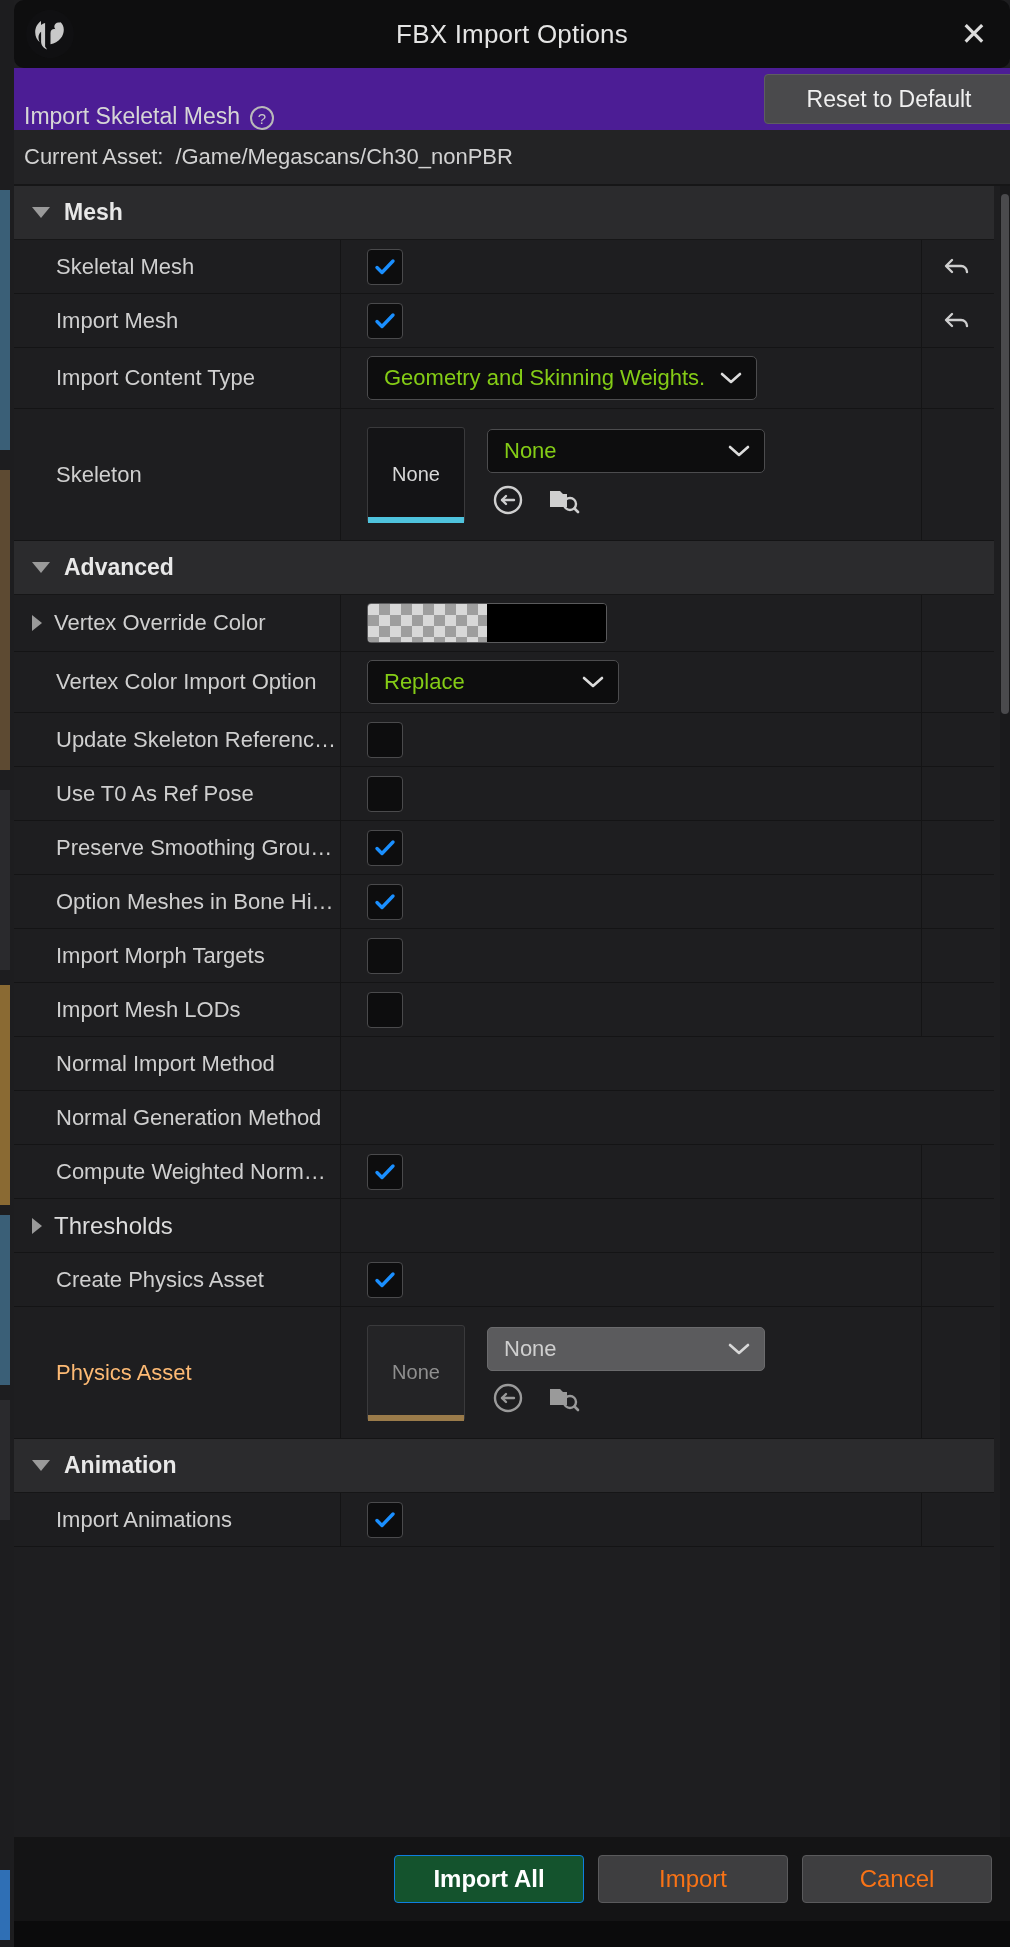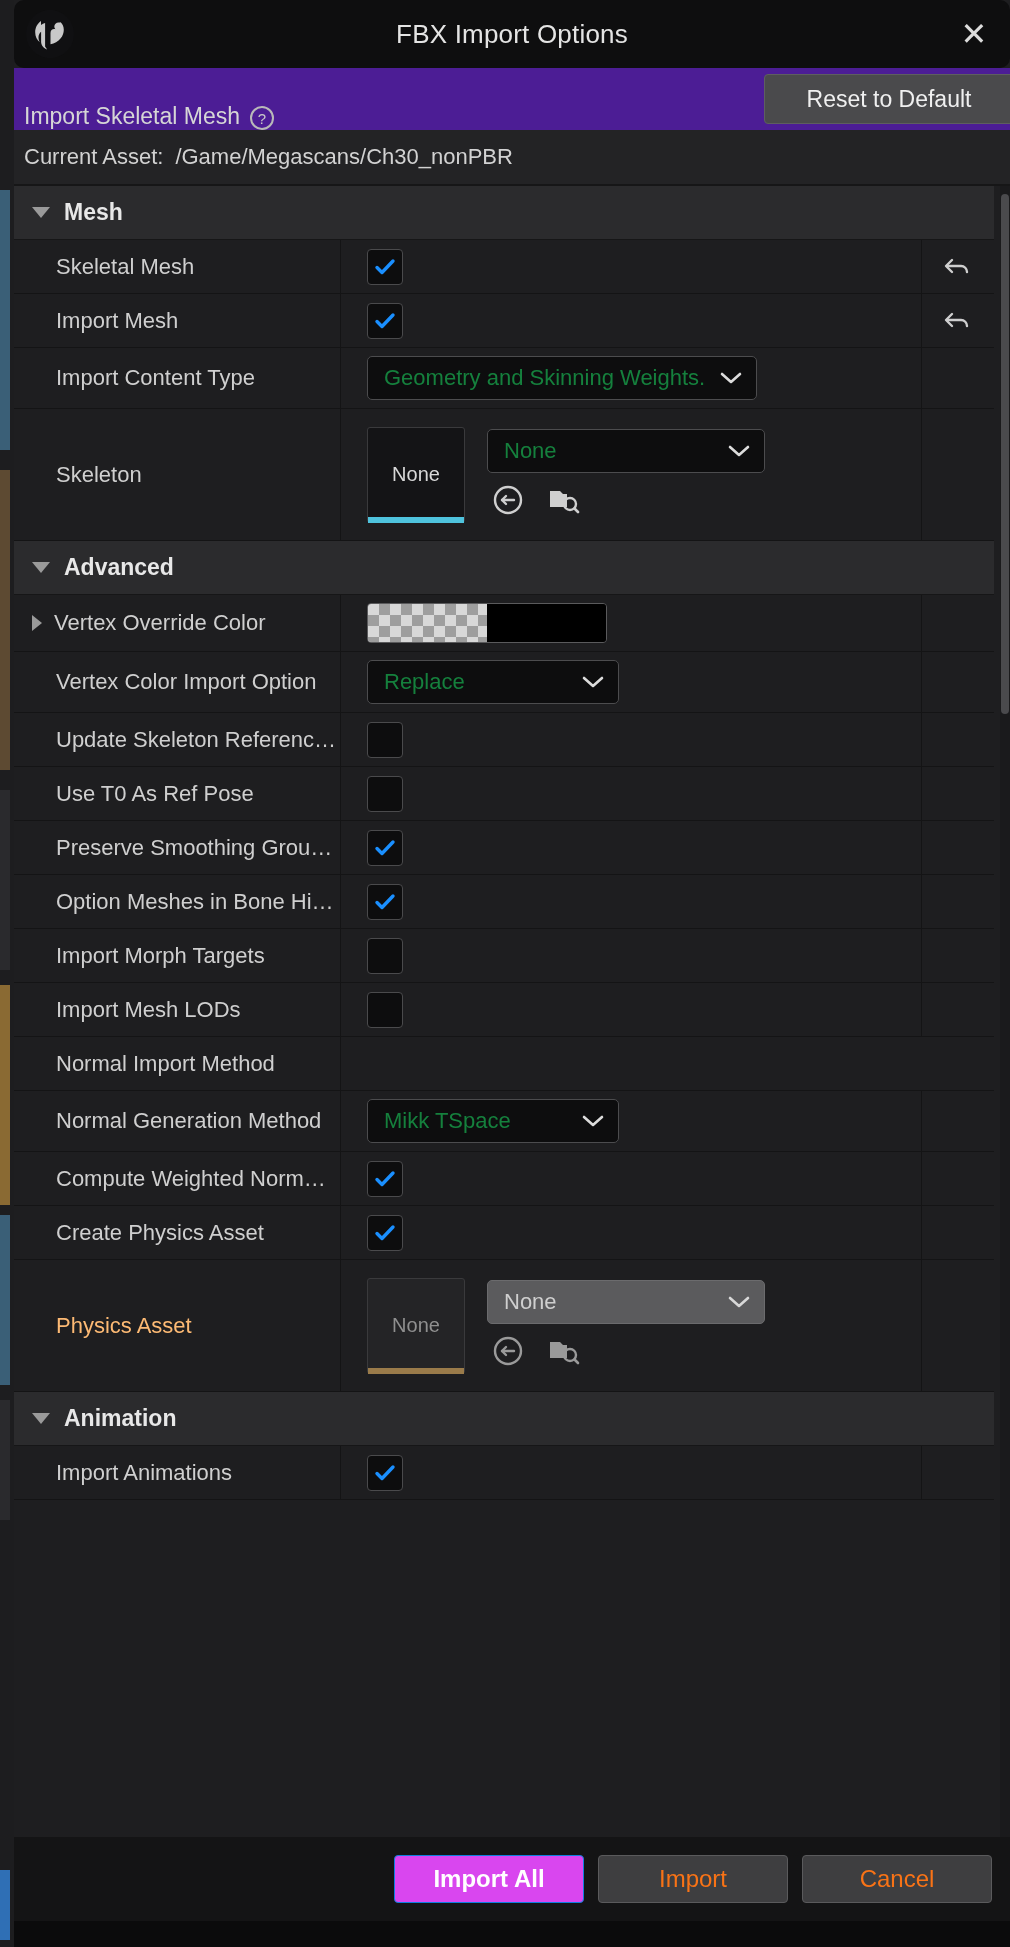--- a/index.html
+++ b/index.html
@@ -112,21 +112,21 @@
   }
   .cb svg { display: block; }
 
   
   .reset-arrow { color: #cfcfcf; cursor: pointer; display: block; }
 
   
   .dd {
     height: 44px; background: #0d0d0e; border: 1px solid #4c4c4e; border-radius: 5px;
     display: flex; align-items: center; justify-content: space-between;
-    padding: 0 14px 0 16px; color: #15803d; font-size: 22px; cursor: pointer;
+    padding: 0 14px 0 16px; color: #84cc16; font-size: 22px; cursor: pointer;
     white-space: nowrap; overflow: hidden;
   }
   .dd.w390 { width: 390px; }
   .dd.w252 { width: 252px; }
   .dd.w278 { width: 278px; }
   .dd .chev { margin-left: 14px; flex: none; }
   .dd.disabled { background: #5b5b5d; border-color: #6b6b6d; color: #cfcfcf; }
 
   
   .assetpick { display: flex; align-items: flex-start; gap: 22px; }
@@ -156,21 +156,21 @@
   
   .footer {
     height: 84px; background: #141415; flex: none;
     display: flex; align-items: center; justify-content: flex-end; gap: 14px; padding-right: 18px;
   }
   .btn {
     height: 48px; min-width: 190px; border-radius: 4px; border: 1px solid #5a5a5c;
     display: flex; align-items: center; justify-content: center;
     font-size: 24px; cursor: pointer; padding: 0 18px;
   }
-  .btn.primary { background: #d946ef; border-color: #0e7fe0; color: #fff; font-weight: bold; }
+  .btn.primary { background: #14532d; border-color: #0e7fe0; color: #fff; font-weight: bold; }
   .btn.neutral { background: #3e3e40; color: #f97316; }
   .bottom-pad { height: 26px; background: #0b0b0c; flex: none; }
 </style>
 </head>
 <body>
 
 <div class="screen">
 
   <div class="bg-strip">
     <i class="bg-acc1"></i>
@@ -392,45 +392,43 @@
           <div class="extra"></div>
         </div>
 
         <div class="row">
           <div class="name">Normal Import Method</div>
           <div class="extra"></div>
         </div>
 
         <div class="row">
           <div class="name">Normal Generation Method</div>
-          <div class="value">
-            <div class="dd w252">
-              <span>Mikk TSpace</span>
-              <span class="chev">
-                <svg width="22" height="14" viewBox="0 0 22 14">
-                    <path d="M2 3l9 8 9-8" stroke="#dcdcdc" stroke-width="2.6" fill="none" stroke-linecap="round" stroke-linejoin="round"></path>
-                  </svg>
-              </span>
-            </div>
-          </div>
           <div class="extra"></div>
         </div>
 
         <div class="row">
           <div class="name">Compute Weighted Norm…</div>
           <div class="value">
             <span class="cb">
               <svg width="24" height="24" viewBox="0 0 24 24">
                   <path d="M4 12.5l5 5L20 6" stroke="#1a8fff" stroke-width="3.4" fill="none" stroke-linecap="round" stroke-linejoin="round"></path>
                 </svg>
             </span>
           </div>
           <div class="extra"></div>
         </div>
 
+        <div class="row">
+          <div class="name sub">
+            <span class="tri-r"></span>
+            <span>Thresholds</span>
+          </div>
+          <div class="value"></div>
+          <div class="extra"></div>
+        </div>
 
         <div class="row">
           <div class="name">Create Physics Asset</div>
           <div class="value">
             <span class="cb">
               <svg width="24" height="24" viewBox="0 0 24 24">
                   <path d="M4 12.5l5 5L20 6" stroke="#1a8fff" stroke-width="3.4" fill="none" stroke-linecap="round" stroke-linejoin="round"></path>
                 </svg>
             </span>
           </div>

